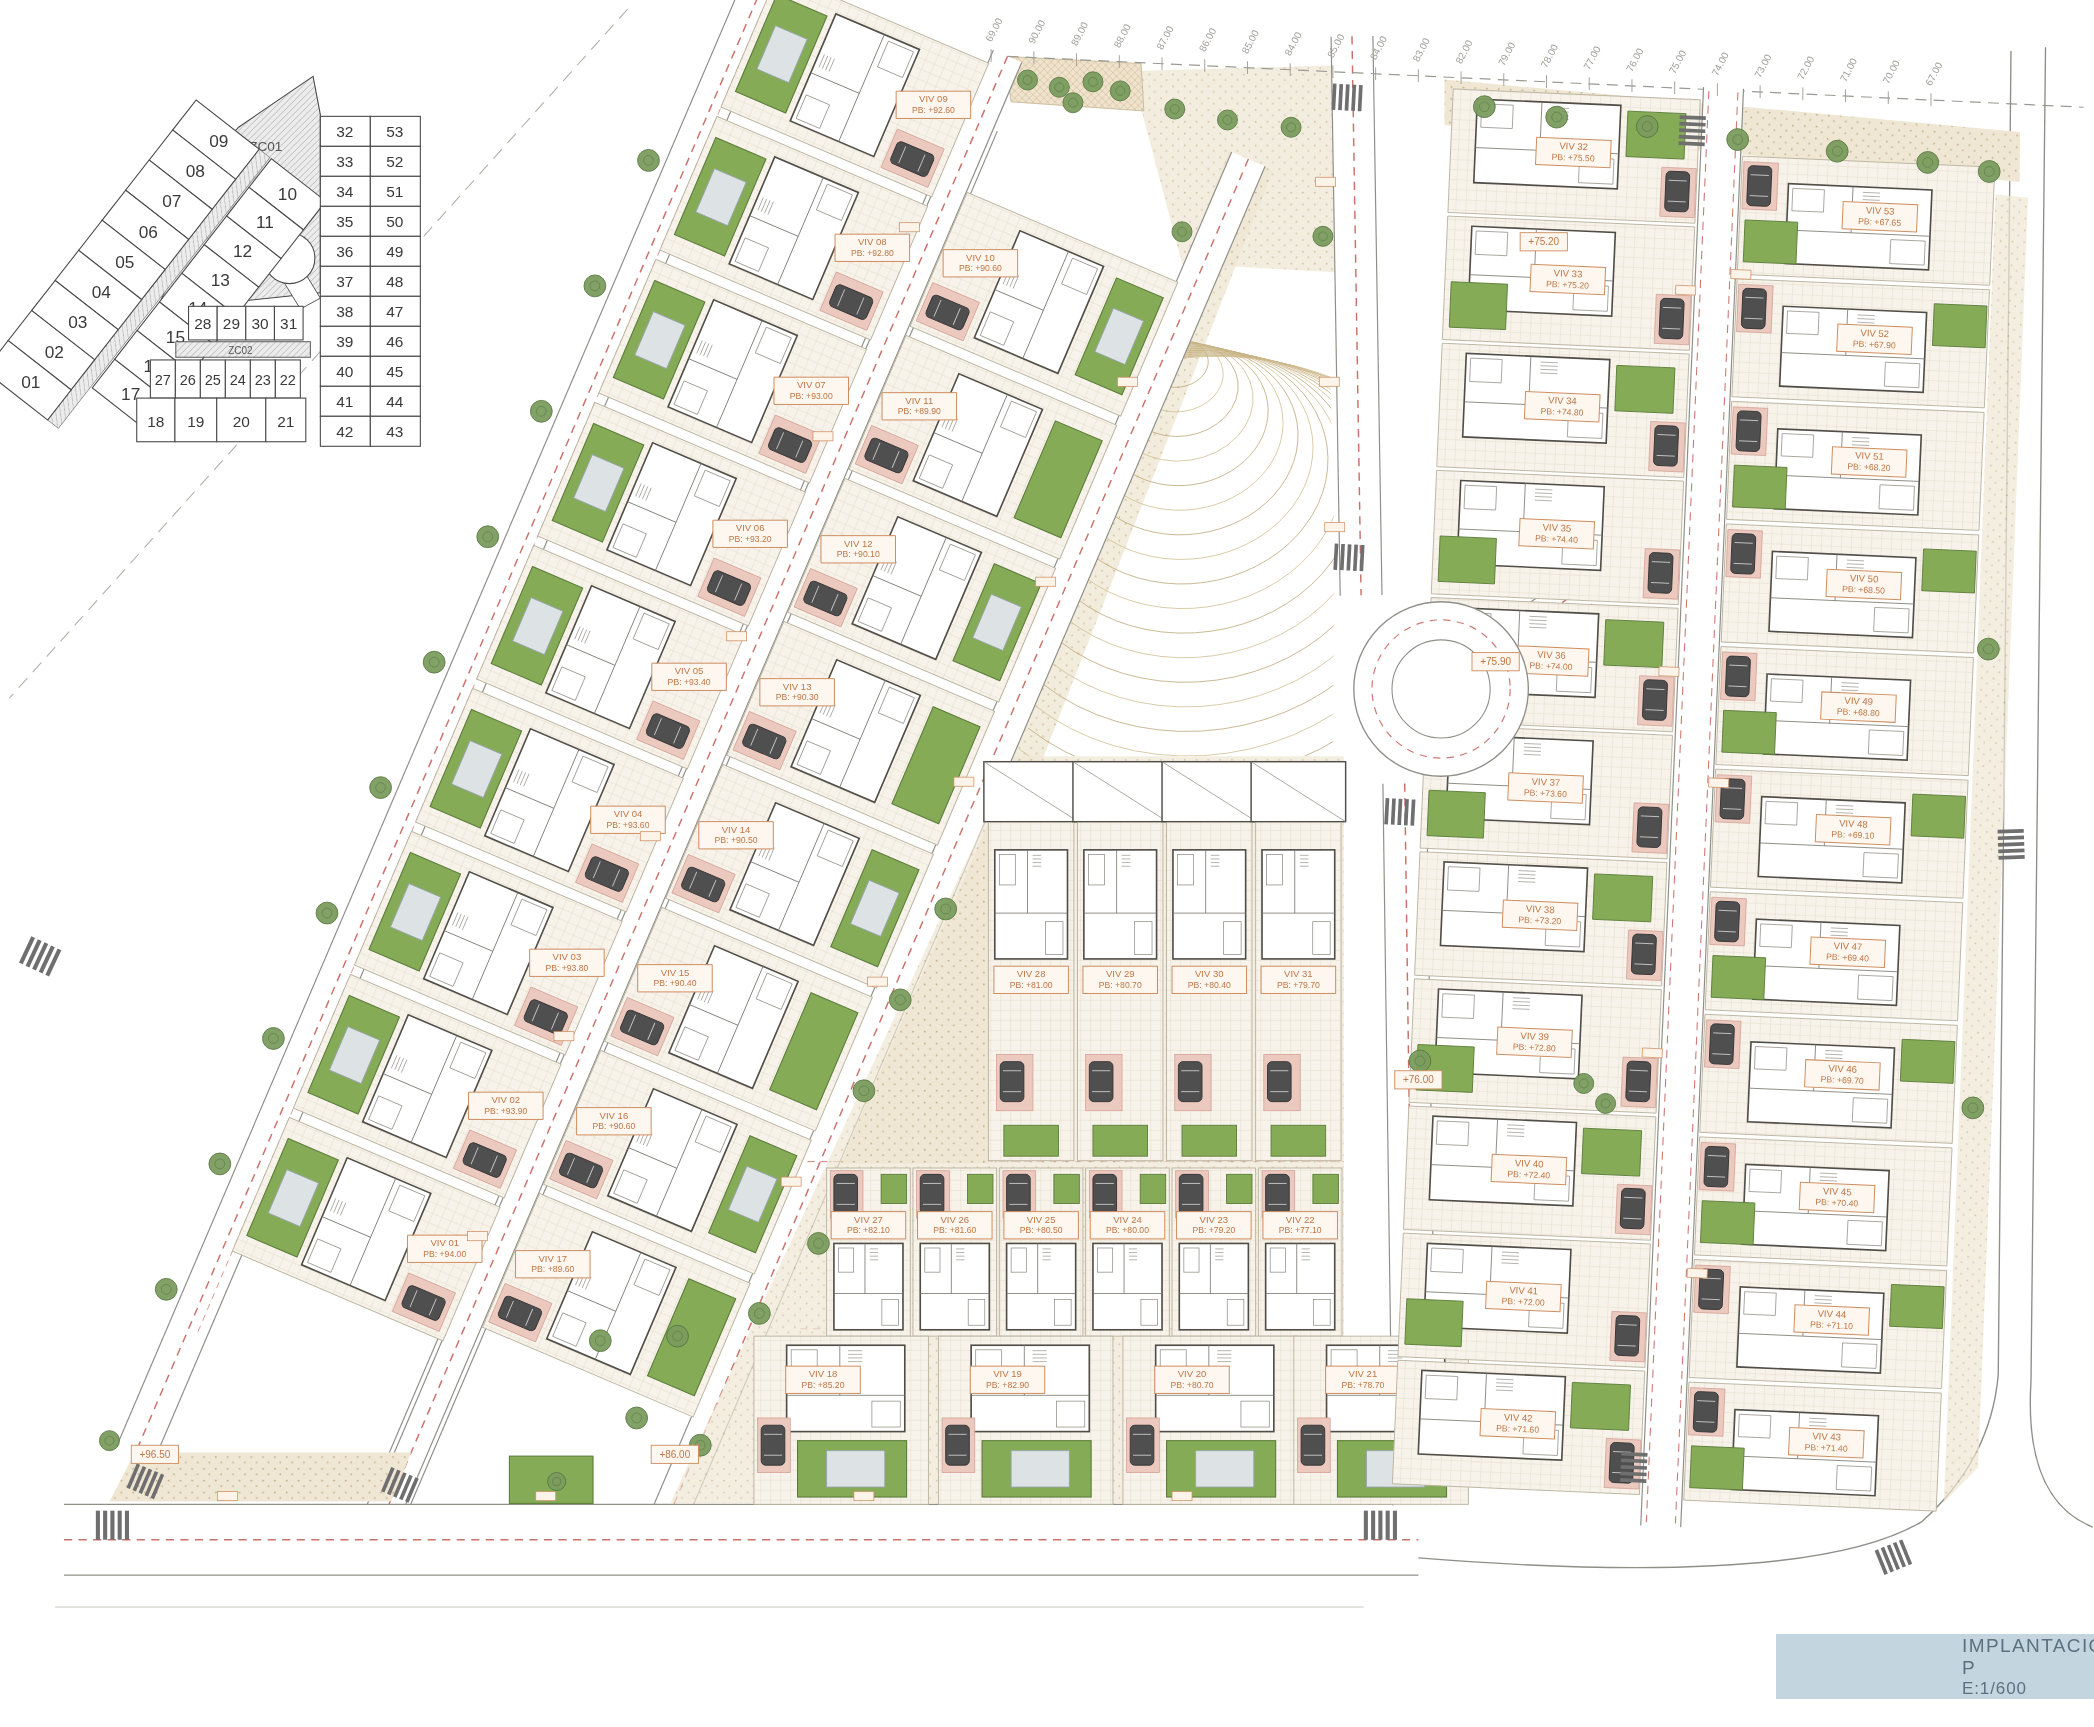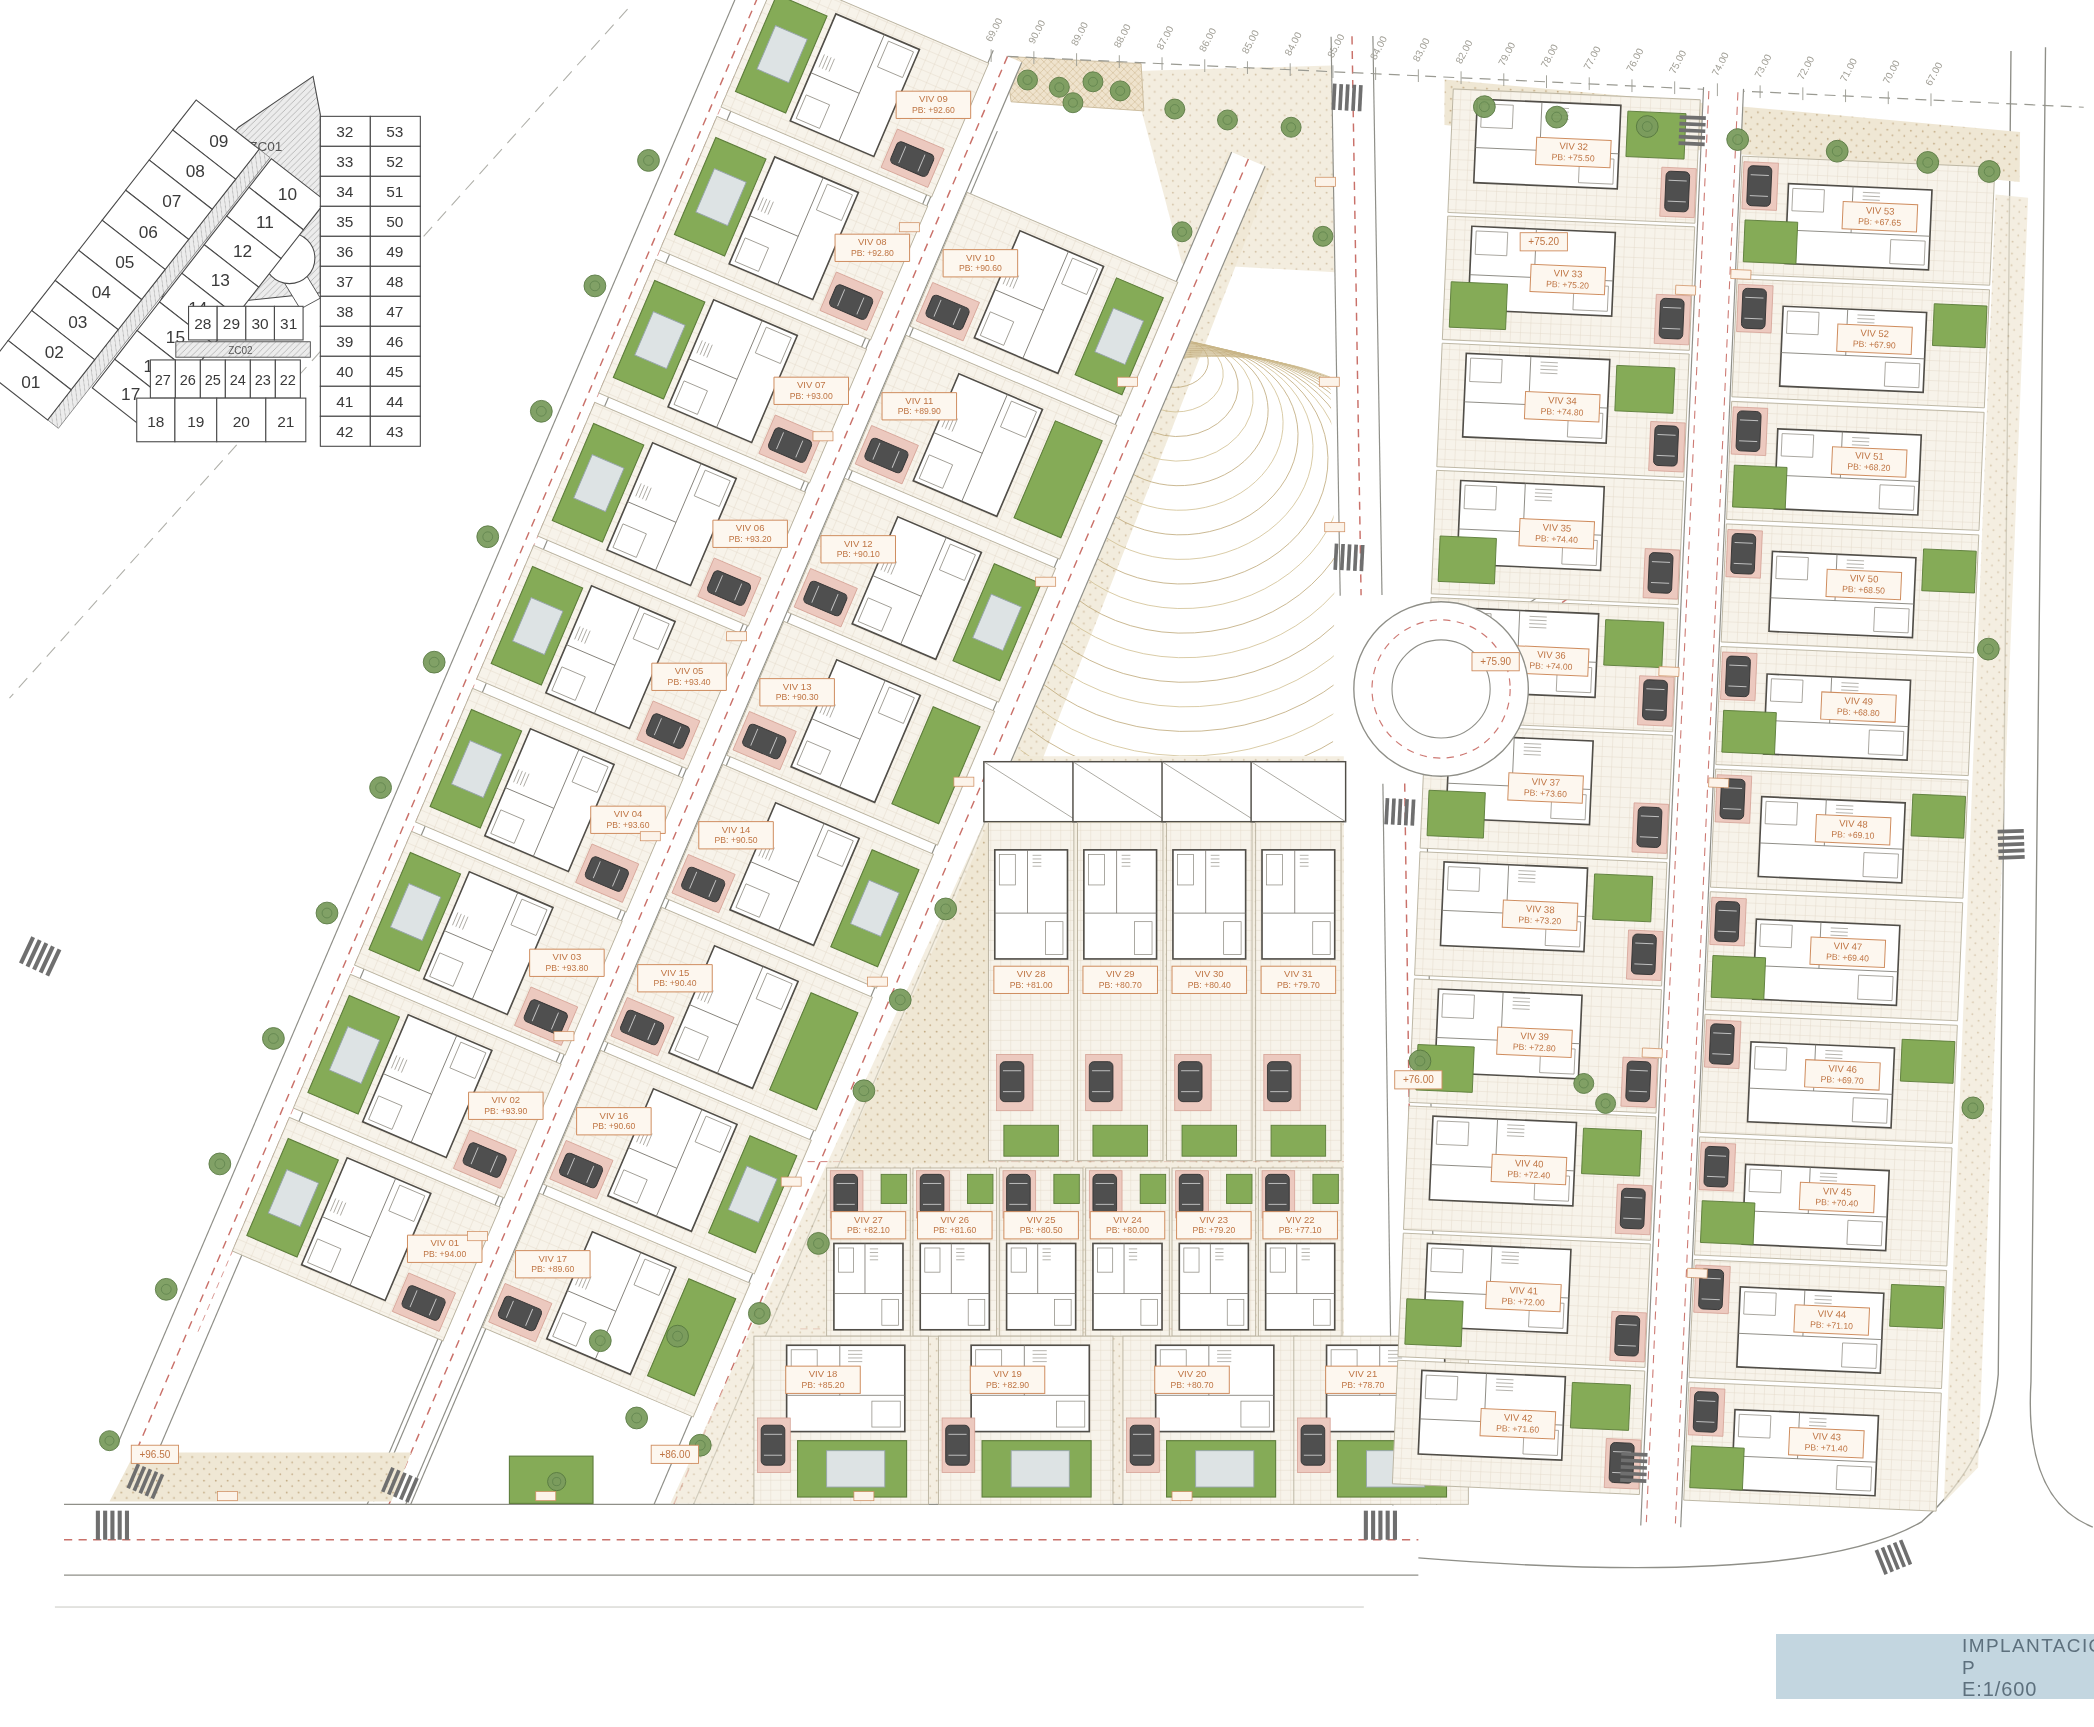--- a/index.html
+++ b/index.html
@@ -3,21 +3,21 @@
 <meta charset="utf-8">
 <style>
   html,body{margin:0;padding:0;background:#ffffff;}
   #stage{position:relative;width:2095px;height:1727px;background:#ffffff;overflow:hidden;
          font-family:"Liberation Sans",sans-serif;}
   #plan{position:absolute;left:0;top:0;}
   .titlebar{position:absolute;left:1776px;top:1634px;width:319px;height:65px;
             background:#c3d6e0;display:flex;flex-direction:column;justify-content:center;
             padding-left:186px;box-sizing:border-box;}
   .titlebar .t1{font-size:19px;letter-spacing:1.4px;color:#5d707d;font-weight:400;line-height:22px;}
-  .titlebar .t2{font-size:20px;letter-spacing:0.9px;color:#5d707d;line-height:20px;}
+  .titlebar .t2{font-size:17px;letter-spacing:0.9px;color:#5d707d;line-height:20px;}
   svg text{font-family:"Liberation Sans",sans-serif;}
 </style>
 </head>
 <body>
 
 <div id="stage">
   <svg id="plan" width="2095" height="1727" viewBox="0 0 2304 1900">
       <defs>
         <pattern id="pav" width="11" height="11" patternUnits="userSpaceOnUse">
           <rect x="0" y="0" width="11" height="11" fill="#f7f3ea"></rect>

